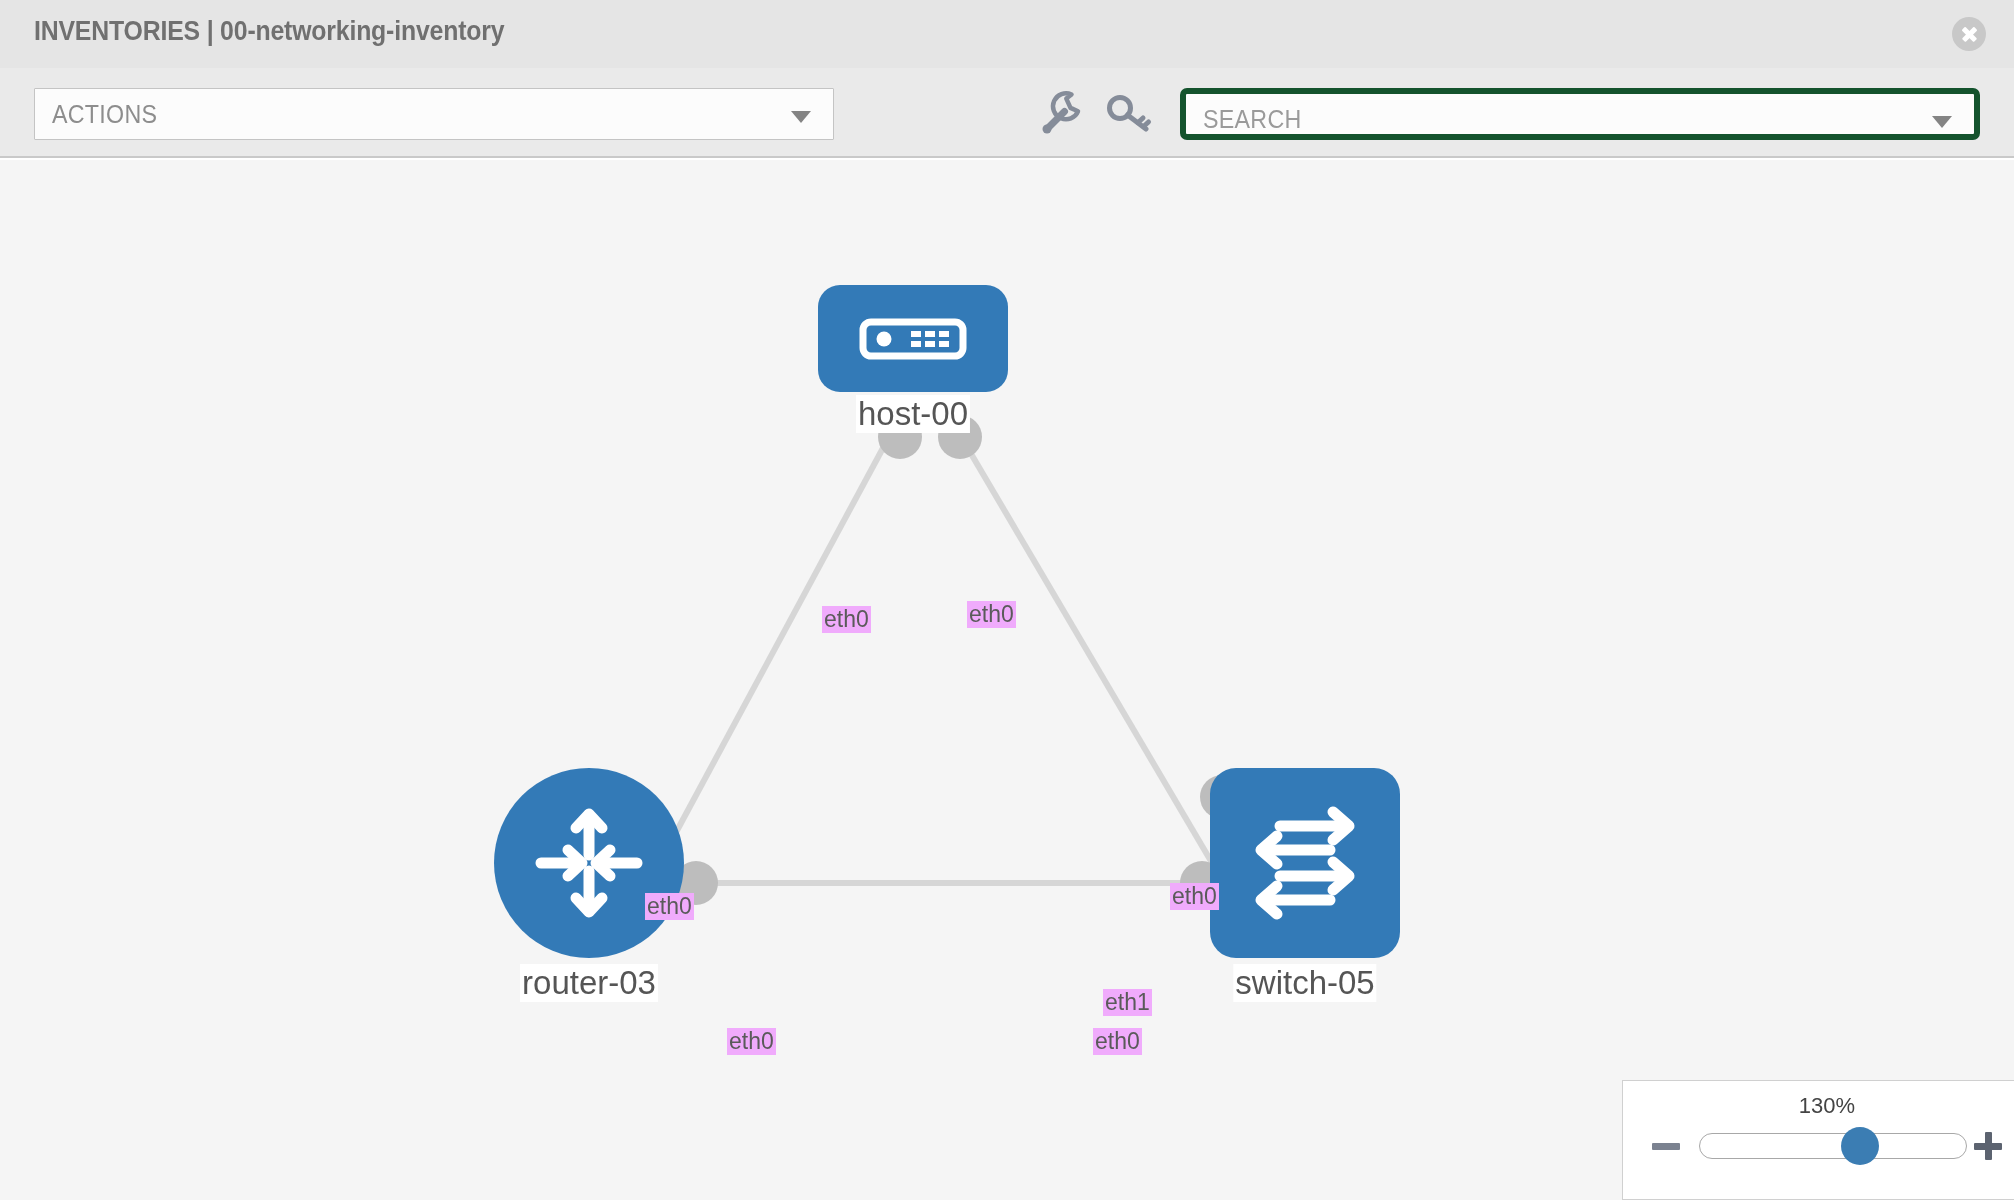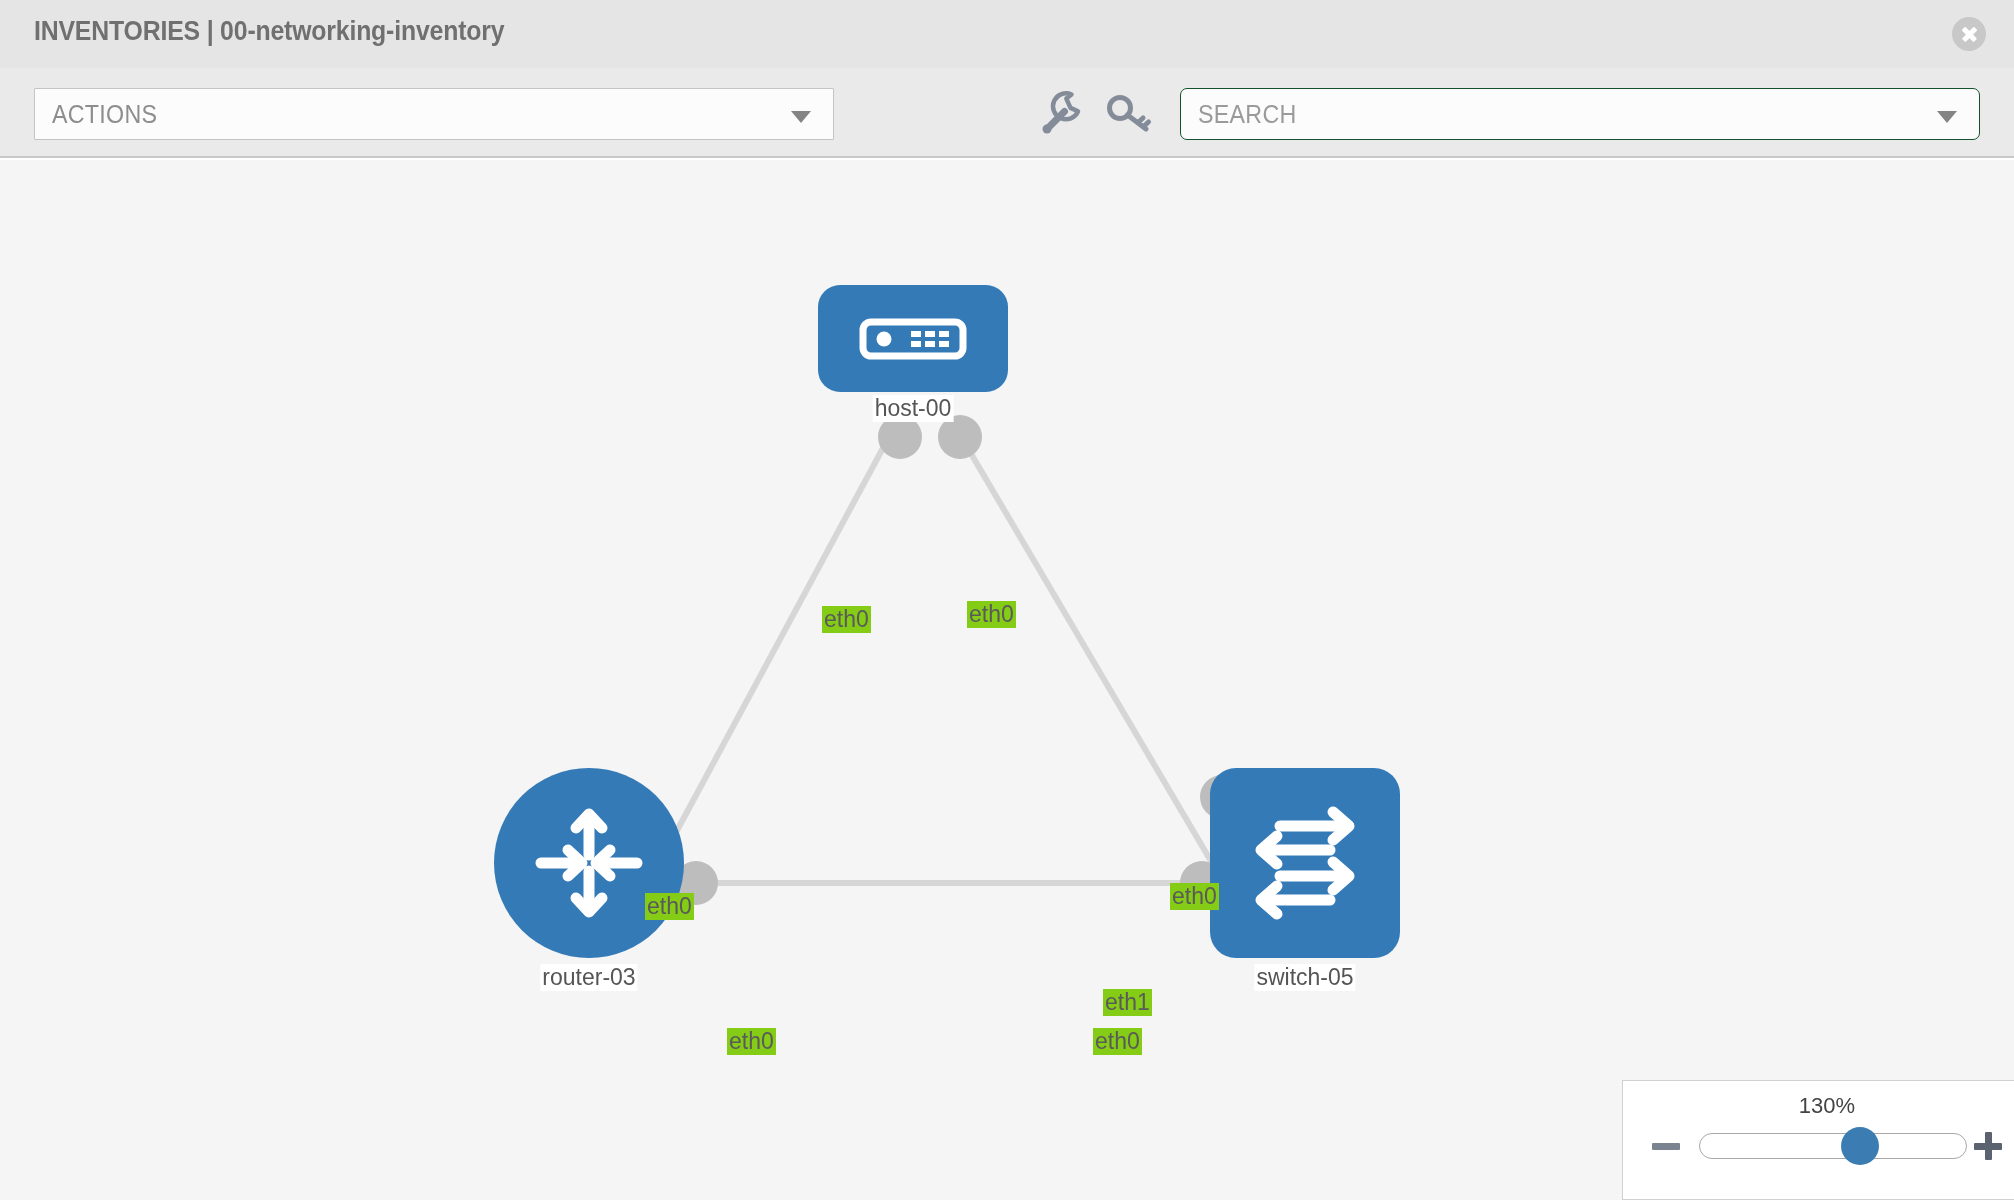--- a/index.html
+++ b/index.html
@@ -67,21 +67,21 @@
   .tool-btn {
     position: absolute; top: 88px; width: 48px; height: 50px; cursor: pointer;
   }
   .tool-wrench { left: 1038px; }
   .tool-key    { left: 1105px; }
 
   .search-box {
     position: absolute; left: 1180px; top: 88px;
     width: 800px; height: 52px;
     background: #fcfcfc;
-    border: 1px solid #14532d; border-radius: 7px;
+    border: 6px solid #14532d; border-radius: 7px;
     cursor: text;
   }
   .search-box .ph {
     position: absolute; left: 17px; top: 11px;
     font-size: 25px; color: #9a9a9a; letter-spacing: 0.3px;
     font-family: "Liberation Sans Narrow", "Liberation Sans", sans-serif;
     transform: scaleX(0.93); transform-origin: left center;
   }
 
   
@@ -99,33 +99,33 @@
     display: flex; align-items: center; justify-content: center;
     cursor: pointer;
   }
   .node-host   { width: 190px; height: 107px; border-radius: 22px; }
   .node-router { width: 190px; height: 190px; border-radius: 50%; }
   .node-switch { width: 190px; height: 190px; border-radius: 26px; }
 
   .node-label {
     position: absolute; left: 50%; transform: translateX(-50%);
     white-space: nowrap;
-    font-size: 23px; color: #555555;
+    font-size: 33px; color: #555555;
     background: #ffffff;
     padding: 0 2px;
   }
 
   .iface-dot {
     position: absolute; width: 44px; height: 44px; border-radius: 50%;
     background: #bdbdbd; cursor: pointer;
   }
   .iface-label {
     position: absolute; white-space: nowrap;
     font-size: 23px; color: #5a5a5a;
-    background: #84cc16; padding: 0 2px;
+    background: #f0abfc; padding: 0 2px;
   }
 
   
   .zoom-panel {
     position: absolute; left: 1622px; top: 1080px;
     width: 410px; height: 120px;
     background: #ffffff; border: 1px solid #d0d0d0;
   }
   .zoom-level {
     position: absolute; left: 0; right: 0; top: 12px;

